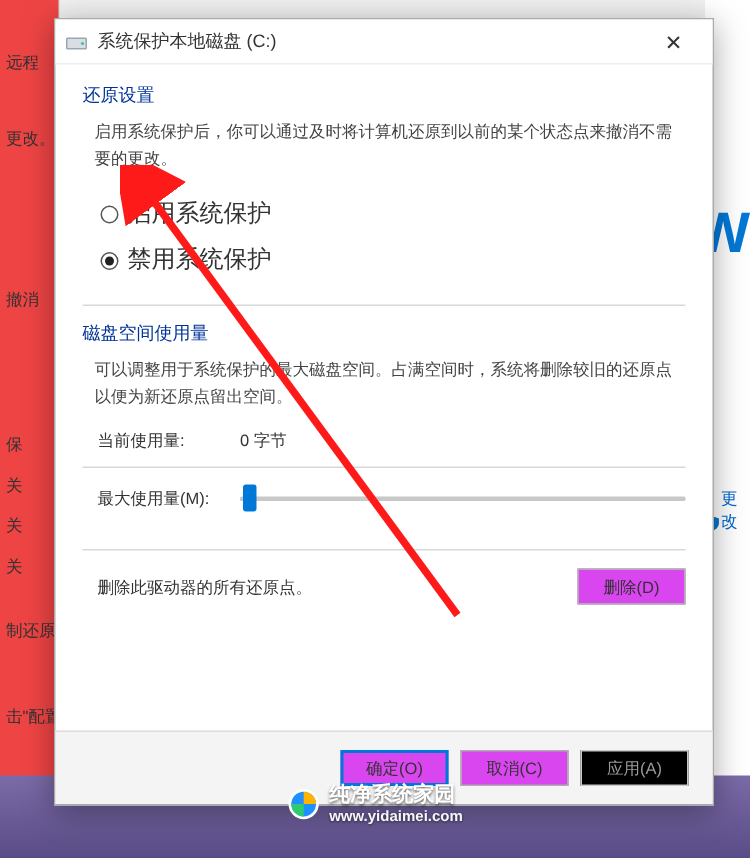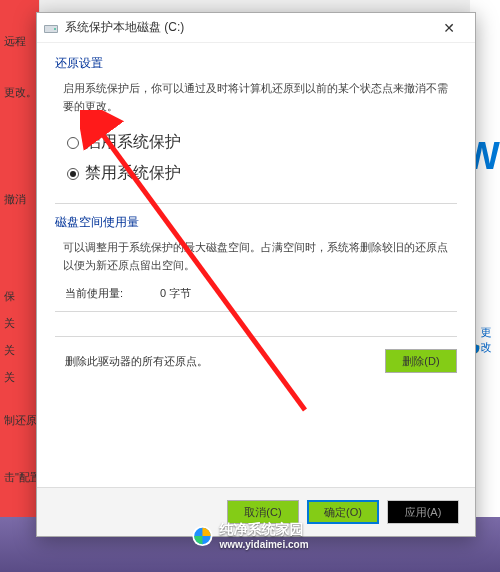--- a/index.html
+++ b/index.html
@@ -177,21 +177,21 @@
     display: flex;
     align-items: center;
     justify-content: space-between;
     margin: 12px 0 0 10px;
   }
   .delete-row .txt { font-size: 11px; flex: 1; }
   .btn {
     min-width: 72px;
     height: 24px;
     padding: 0 10px;
-    background: #84cc16;
+    background: #d946ef;
     border: 1px solid #adadad;
     font-size: 11px;
     color: #333;
     cursor: pointer;
     display: inline-flex;
     align-items: center;
     justify-content: center;
   }
   .btn:disabled, .btn.disabled {
     color: #9a9a9a;
@@ -300,32 +300,39 @@
     <div class="section-title">磁盘空间使用量</div>
     <div class="section-desc">可以调整用于系统保护的最大磁盘空间。占满空间时，系统将删除较旧的还原点以便为新还原点留出空间。</div>
 
     <div class="row">
       <span class="label">当前使用量:</span>
       <span class="value">0 字节</span>
     </div>
 
     <hr>
 
+    <div class="slider-wrap">
+      <span class="slider-label">最大使用量(M):</span>
+      <div class="slider">
+        <div class="track"></div>
+        <div class="thumb"></div>
+      </div>
+    </div>
 
     <hr style="margin-top:24px">
 
     <div class="delete-row">
       <span class="txt">删除此驱动器的所有还原点。</span>
       <button class="btn">删除(D)</button>
     </div>
   </div>
 
   <div class="footer">
+    <button class="btn primary">确定(O)</button>
     <button class="btn">取消(C)</button>
-    <button class="btn primary">确定(O)</button>
     <button class="btn disabled">应用(A)</button>
   </div>
 </div>
 
 <svg class="arrow" style="left:80px; top:110px" width="240" height="310">
   <defs>
     <marker id="ah" markerWidth="12" markerHeight="12" refX="2" refY="5" orient="auto">
       <path d="M0,0 L10,5 L0,10 Z" fill="#ff1a1a"></path>
     </marker>
   </defs>

